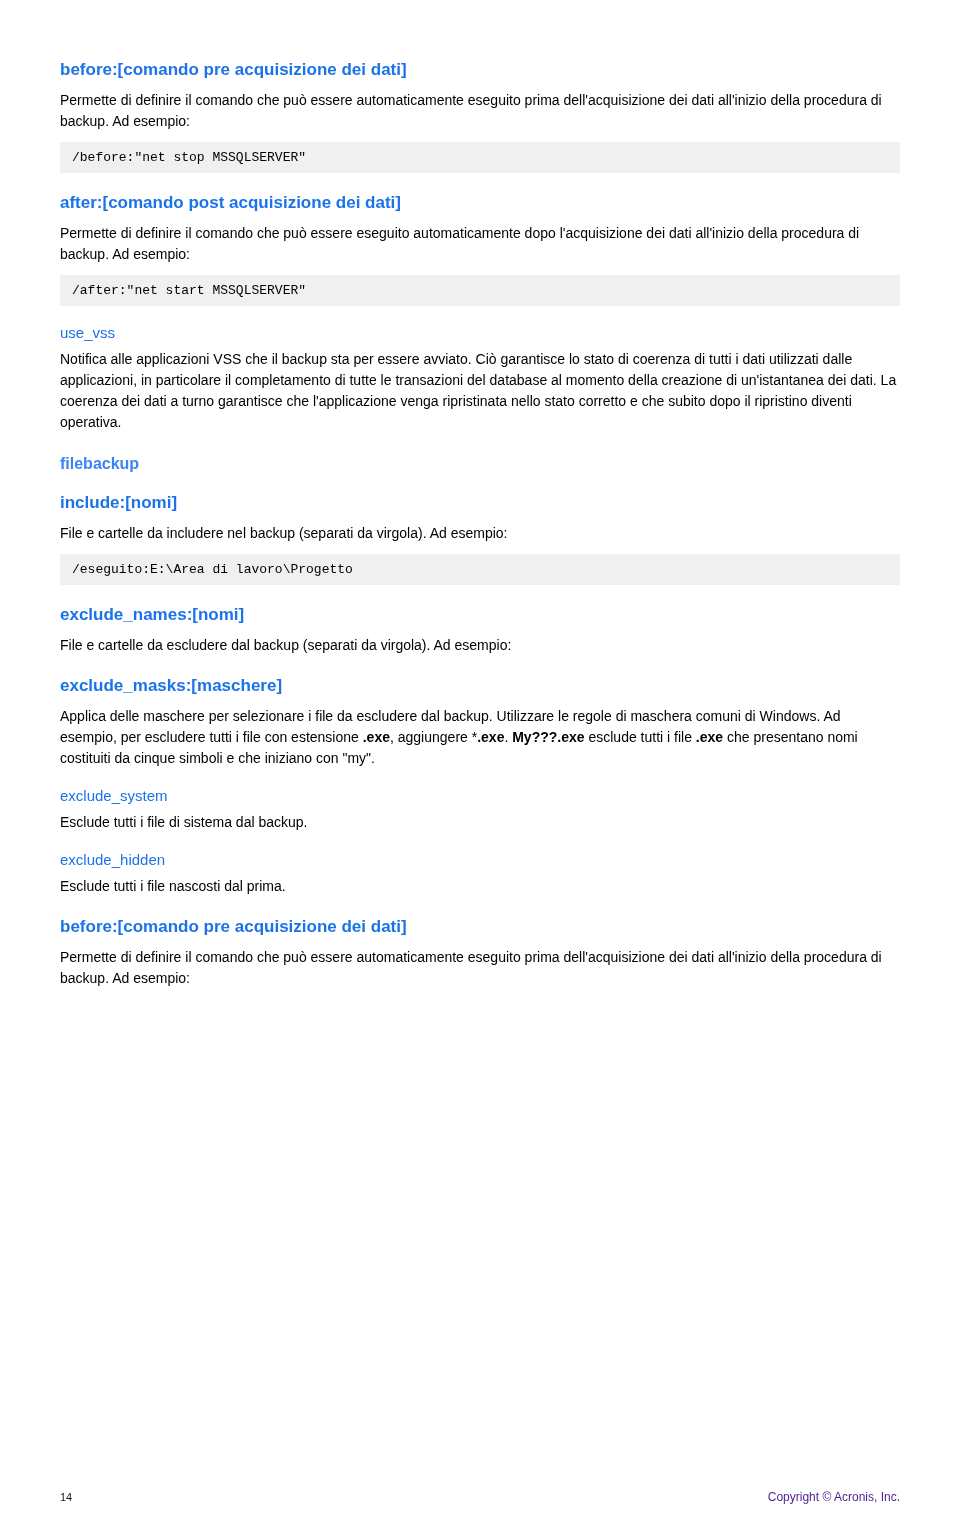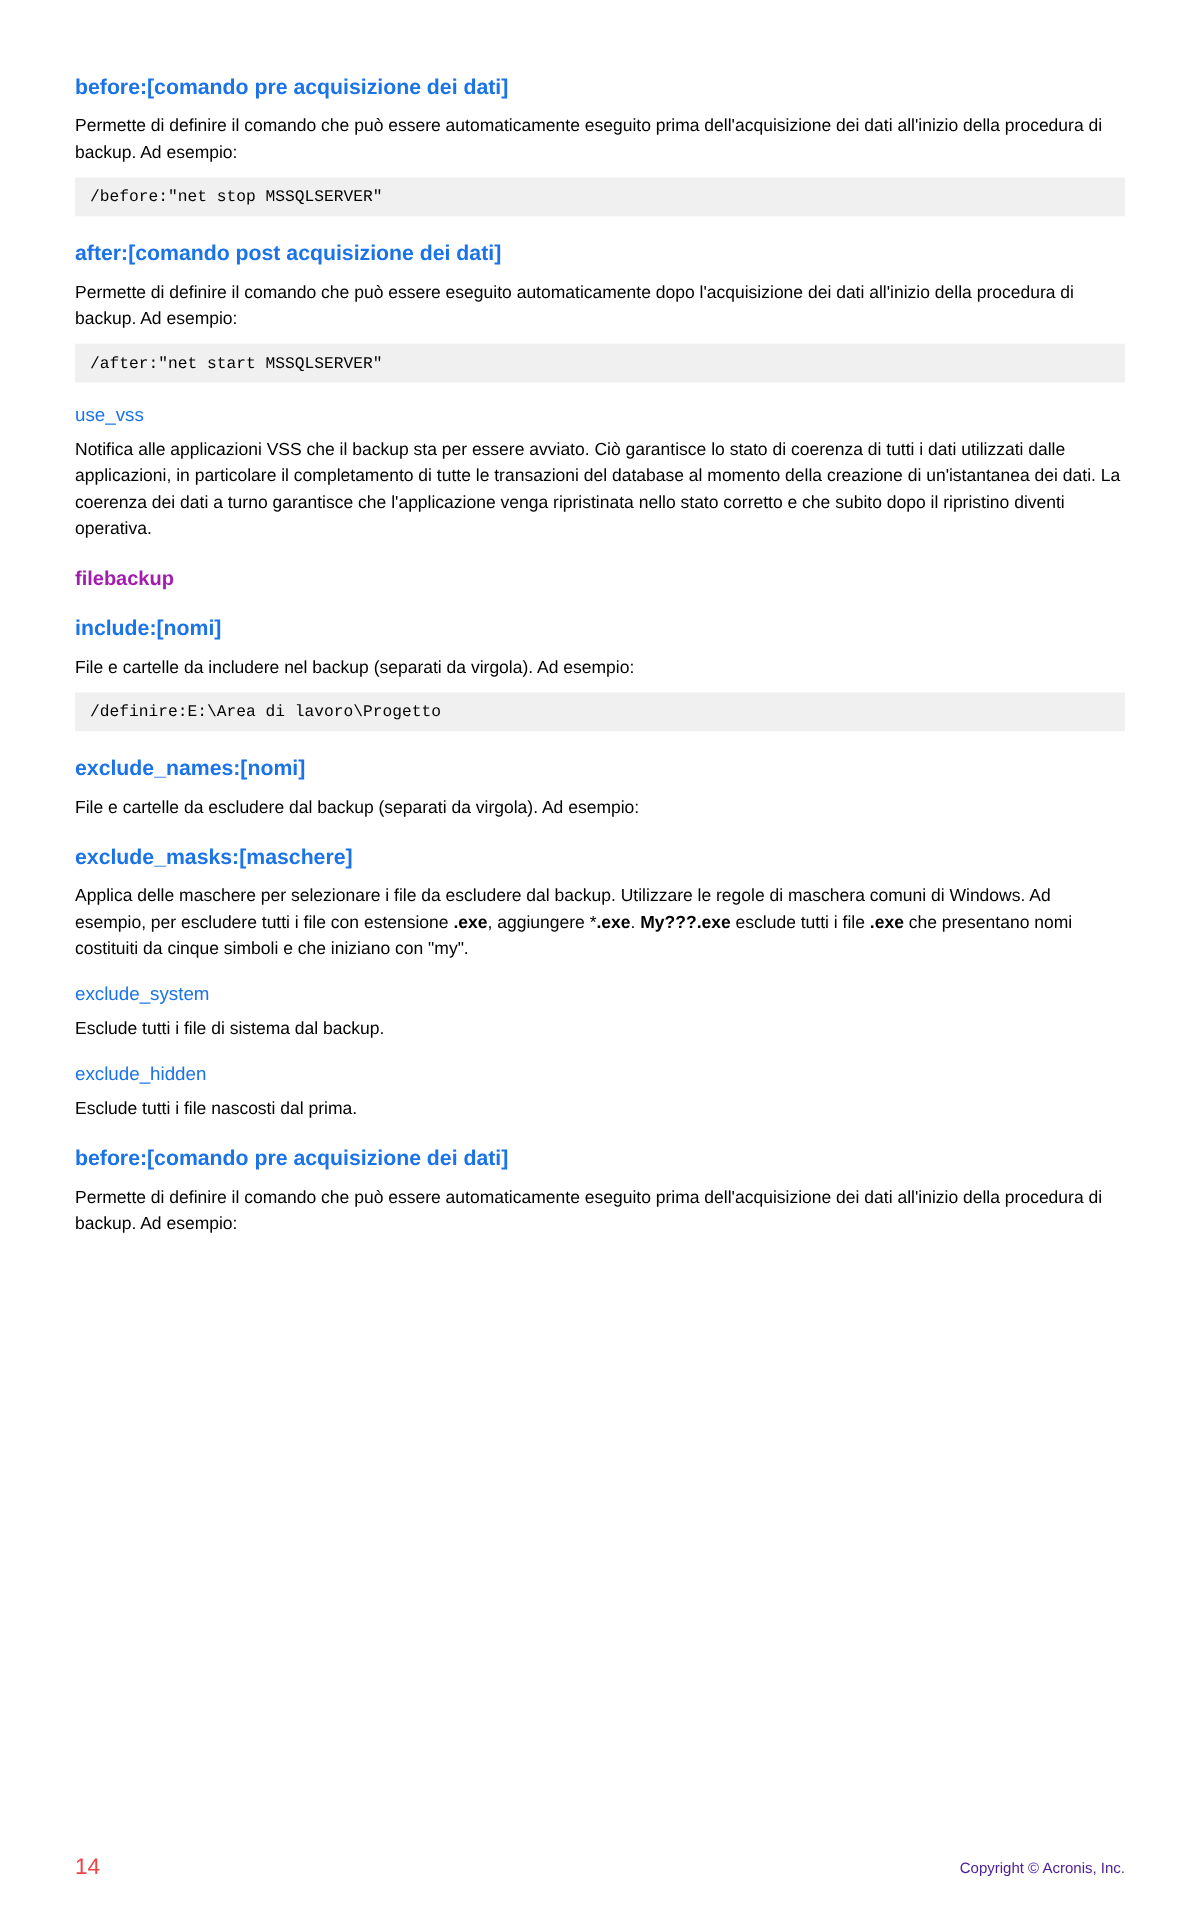--- a/index.html
+++ b/index.html
@@ -55,40 +55,40 @@
       color: #000;
     }
 
     .section {
       margin-bottom: 14px;
     }
 
     .bold-section-title {
       font-size: 16px;
       font-weight: bold;
-      color: #a21caf;
+      color: #3b82f6;
       margin-top: 22px;
       margin-bottom: 8px;
     }
 
     .footer {
       position: absolute;
       bottom: 20px;
       left: 0;
       right: 0;
       width: 960px;
       display: flex;
       justify-content: space-between;
       align-items: center;
       padding: 0 60px;
     }
 
     .footer-page {
-      font-size: 18px;
-      color: #ef4444;
+      font-size: 11px;
+      color: #0f172a;
     }
 
     .footer-copyright {
       font-size: 12px;
       color: #4c1d95;
     }
 
     strong {
       font-weight: bold;
     }
@@ -115,21 +115,21 @@
     <p>Notifica alle applicazioni VSS che il backup sta per essere avviato. Ciò garantisce lo stato di coerenza di tutti i dati utilizzati dalle applicazioni, in particolare il completamento di tutte le transazioni del database al momento della creazione di un'istantanea dei dati. La coerenza dei dati a turno garantisce che l'applicazione venga ripristinata nello stato corretto e che subito dopo il ripristino diventi operativa.</p>
   </div>
 
   <div class="section">
     <div class="bold-section-title">filebackup</div>
   </div>
 
   <div class="section">
     <div class="section-heading-large">include:[nomi]</div>
     <p>File e cartelle da includere nel backup (separati da virgola). Ad esempio:</p>
-    <code class="code-block">/definire:E:\Area di lavoro\Progetto</code>
+    <code class="code-block">/eseguito:E:\Area di lavoro\Progetto</code>
   </div>
 
   <div class="section">
     <div class="section-heading-large">exclude_names:[nomi]</div>
     <p>File e cartelle da escludere dal backup (separati da virgola). Ad esempio:</p>
   </div>
 
   <div class="section">
     <div class="section-heading-large">exclude_masks:[maschere]</div>
     <p>

